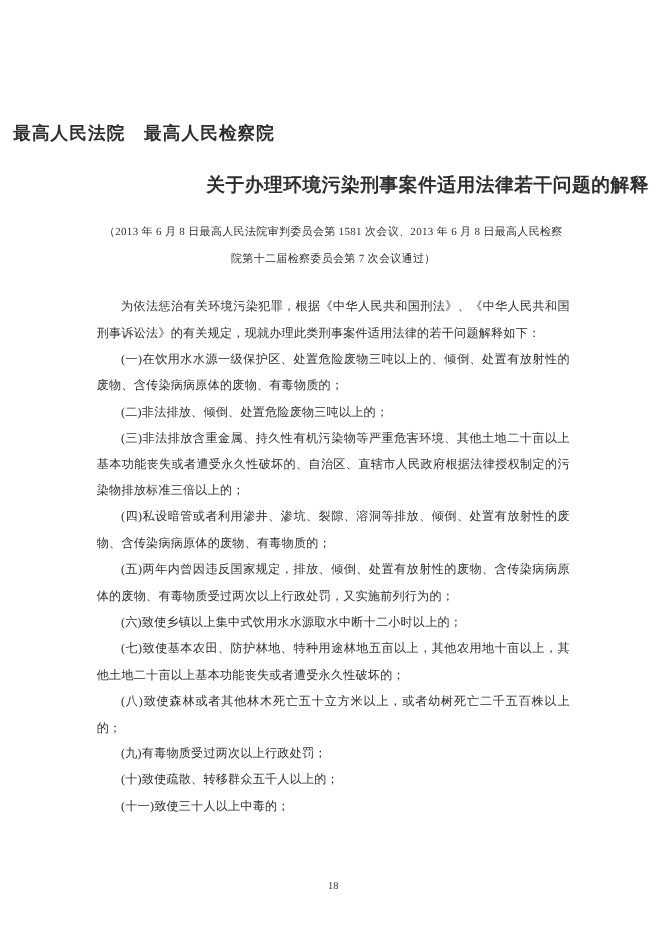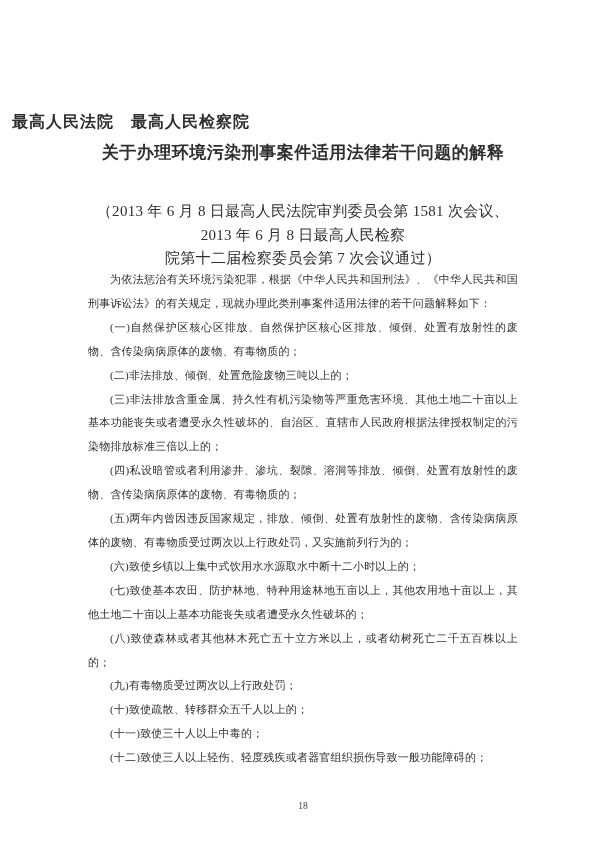--- a/index.html
+++ b/index.html
@@ -27,35 +27,35 @@
     font-size: 16px;
     font-weight: bold;
     letter-spacing: 1px;
     line-height: 20px;
   }
   .title-line2 {
     position: absolute;
     top: 142px;
     left: 0;
     right: 0;
-    margin: 0;
-    text-align: center;
+    margin: 16px;
+    text-align: right;
     font-size: 17px;
     font-weight: bold;
     letter-spacing: 0.5px;
     line-height: 22px;
   }
   .meta {
     position: absolute;
     top: 200px;
     left: 86px;
     right: 86px;
     margin: 0;
     text-align: center;
-    font-size: 15px;
+    font-size: 10px;
     line-height: 23.5px;
     letter-spacing: 0.3px;
   }
   .body-text {
     position: absolute;
     top: 252px;
     left: 88px;
     right: 88px;
     font-size: 11px;
     line-height: 23.9px;
@@ -89,30 +89,29 @@
 
   <h2 class="title-line2">关于办理环境污染刑事案件适用法律若干问题的解释</h2>
 
   <p class="meta"><span>（2013 年 6 月 8 日最高人民法院审判委员会第 1581 次会议、2013 年 6 月 8 日最高人民检察</span><br><span>院第十二届检察委员会第 7 次会议通过）</span></p>
 
   <div class="body-text">
 
     <p class="para">为依法惩治有关环境污染犯罪，根据《中华人民共和国刑法》、《中华人民共和国刑事诉讼法》的有关规定，现就办理此类刑事案件适用法律的若干问题解释如下：</p>
 
 
-    <p class="para">(一)自然保护区核心区排放、自然保护区核心区排放、倾倒、处置有放射性的废物、含传染病病原体的废物、有毒物质的；</p>
+    <p class="para">(一)在饮用水水源一级保护区、处置危险废物三吨以上的、倾倒、处置有放射性的废物、含传染病病原体的废物、有毒物质的；</p>
     <p class="para">(二)非法排放、倾倒、处置危险废物三吨以上的；</p>
     <p class="para">(三)非法排放含重金属、持久性有机污染物等严重危害环境、其他土地二十亩以上基本功能丧失或者遭受永久性破坏的、自治区、直辖市人民政府根据法律授权制定的污染物排放标准三倍以上的；</p>
     <p class="para">(四)私设暗管或者利用渗井、渗坑、裂隙、溶洞等排放、倾倒、处置有放射性的废物、含传染病病原体的废物、有毒物质的；</p>
     <p class="para">(五)两年内曾因违反国家规定，排放、倾倒、处置有放射性的废物、含传染病病原体的废物、有毒物质受过两次以上行政处罚，又实施前列行为的；</p>
     <p class="para">(六)致使乡镇以上集中式饮用水水源取水中断十二小时以上的；</p>
     <p class="para">(七)致使基本农田、防护林地、特种用途林地五亩以上，其他农用地十亩以上，其他土地二十亩以上基本功能丧失或者遭受永久性破坏的；</p>
     <p class="para">(八)致使森林或者其他林木死亡五十立方米以上，或者幼树死亡二千五百株以上的；</p>
     <p class="para">(九)有毒物质受过两次以上行政处罚；</p>
     <p class="para">(十)致使疏散、转移群众五千人以上的；</p>
     <p class="para">(十一)致使三十人以上中毒的；</p>
-    <p class="para">(十二)致使三人以上轻伤、轻度残疾或者器官组织损伤导致一般功能障碍的；</p>
 
   </div>
 
   <div class="page-number">18</div>
 
 </div>
 
 </body></html>

